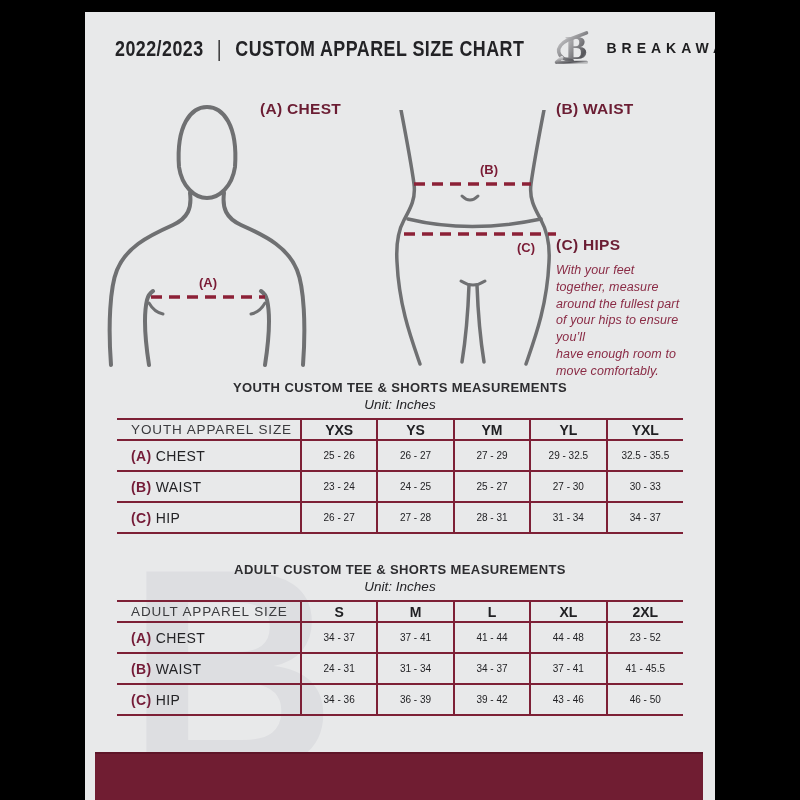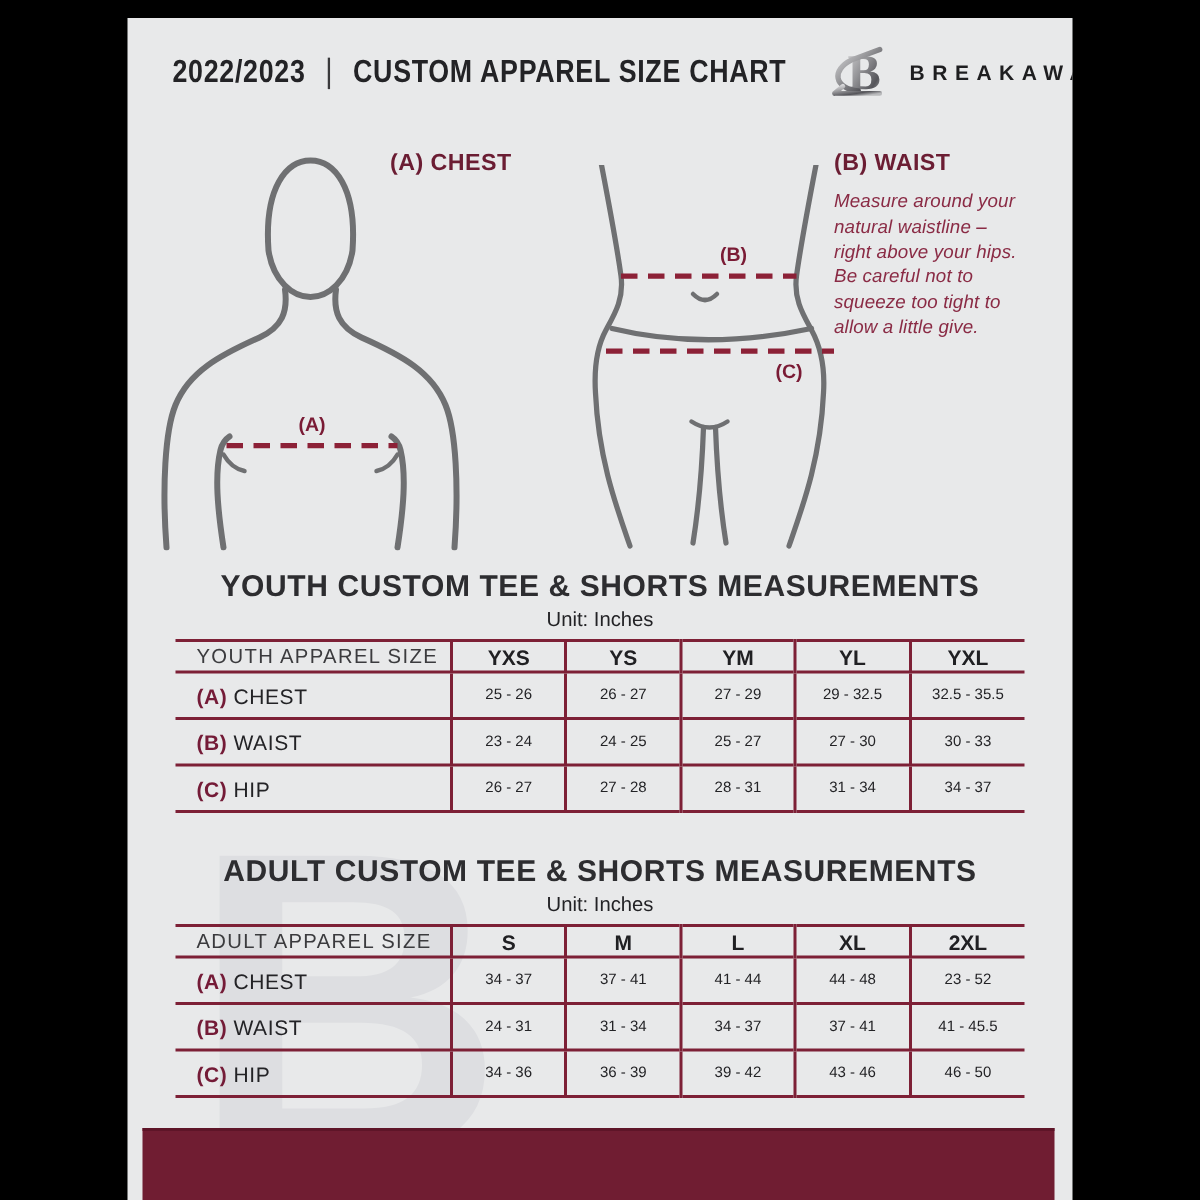--- a/index.html
+++ b/index.html
@@ -36,22 +36,22 @@
   .note-a { left: 175px; top: 16px; width: 140px; }
   .note-b { left: 471px; top: 16px; }
   .note-c { left: 471px; top: 152px; }
   .note-heading { font-weight: 800; font-size: 15.5px; color: #6b1d33; letter-spacing: 0.3px; margin-bottom: 8px; }
   .note-body {
     font-style: italic; font-size: 12.5px; line-height: 1.34; color: #8a2b45;
     white-space: pre-line; letter-spacing: 0.1px;
   }
 
   
-  .tbl-title { text-align: center; font-weight: 700; font-size: 20px; color: #2d2d30; letter-spacing: 0.4px; }
-  .tbl-unit { text-align: center; font-size: 13.5px; color: #232326; margin-top: 2px; }
+  .tbl-title { text-align: center; font-weight: 700; font-size: 13px; color: #2d2d30; letter-spacing: 0.4px; }
+  .tbl-unit { text-align: center; font-style: italic; font-size: 13.5px; color: #232326; margin-top: 2px; }
   .section-youth { margin-top: 4px; position: relative; z-index: 2; }
   .section-adult { margin-top: 28px; position: relative; z-index: 2; }
 
   table.size-table {
     width: 566px; margin: 6px auto 0; border-collapse: collapse; table-layout: fixed;
     background: transparent;
   }
   table.size-table col.c-label { width: 32.5%; }
   table.size-table tr { border-top: 2px solid #7d2036; border-bottom: 2px solid #7d2036; }
   table.size-table th, table.size-table td { border-left: 2px solid #7d2036; }
@@ -139,28 +139,32 @@
           <path d="M 94,175 C 95,203 97,227 101,252"></path>
         </g>
         <line x1="31" y1="74" x2="148" y2="74" stroke="#8c2137" stroke-width="3.5" stroke-dasharray="11 7"></line>
         <line x1="21" y1="124" x2="173" y2="124" stroke="#8c2137" stroke-width="3.5" stroke-dasharray="11 7"></line>
         <text class="marker" x="106" y="64" text-anchor="middle">(B)</text>
         <text class="marker" x="143" y="142" text-anchor="middle">(C)</text>
       </svg>
 
       <div class="note note-b">
         <div class="note-heading">(B) WAIST</div>
-        <div class="note-body">Measure around your
-natural waistline –
-right above your hips.
-Be careful not to
-squeeze too tight to
-allow a little give.</div>
-      </div>
-
+      </div>
+
+      <div class="note note-c">
+        <div class="note-heading">(C) HIPS</div>
+        <div class="note-body">With your feet
+together, measure
+around the fullest part
+of your hips to ensure
+you’ll
+have enough room to
+move comfortably.</div>
+      </div>
     </div>
 
     <div class="section-youth">
       <div class="tbl-title">YOUTH CUSTOM TEE &amp; SHORTS MEASUREMENTS</div>
       <div class="tbl-unit">Unit: Inches</div>
       <table class="size-table">
         <colgroup>
             <col class="c-label">
             <col>
             <col>

